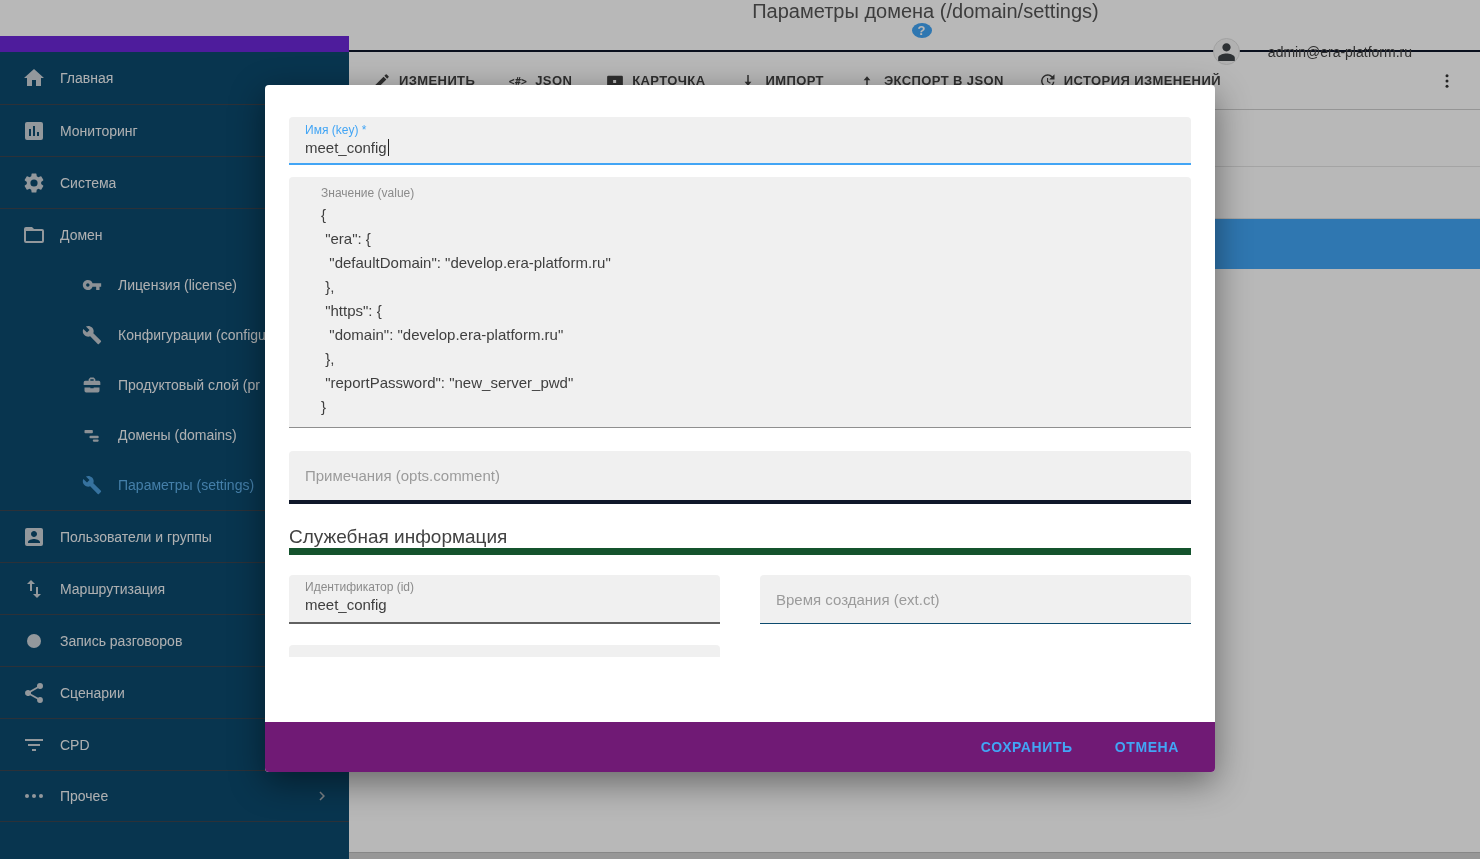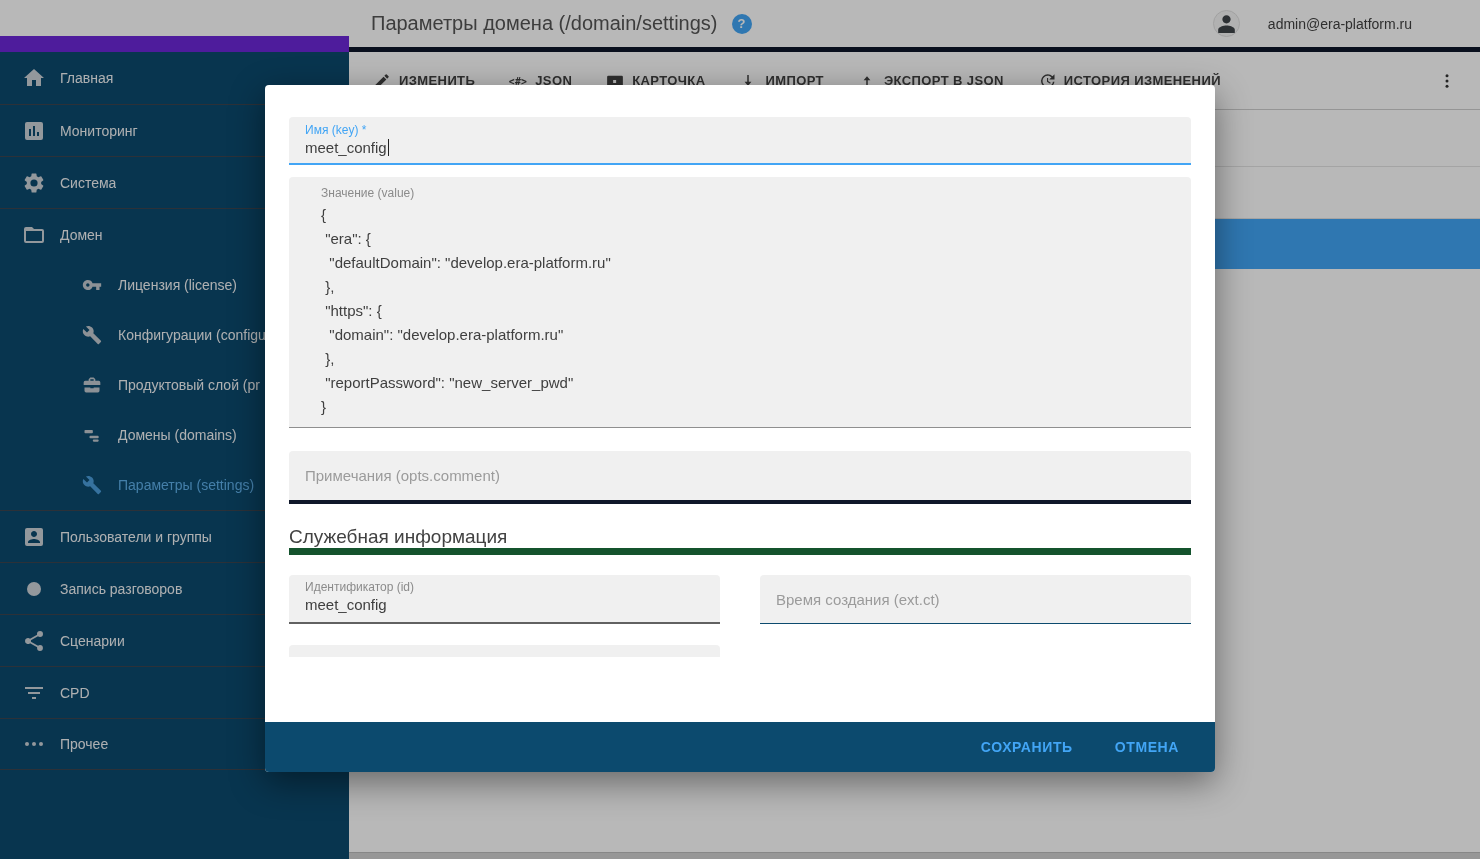--- a/index.html
+++ b/index.html
@@ -29,21 +29,21 @@
   .nav-sub .lbl { margin-left:16px; }
   .nav-item svg { width:100%; height:100%; fill:#ccd3d9; }
   .nav-sub svg { fill:#c3cad0; }
   .nav-item.active { color:#5fb0ea; }
   .nav-item.active svg { fill:#4c9fdd; }
   .nav-item .chev { margin-left:auto; margin-right:18px; width:18px; height:18px; }
   .nav-item .chev svg { fill:#aeb4ba; }
 
   
   .main { position:absolute; left:349px; top:0; right:0; bottom:0; background:#fff; }
-  .topbar { height:52px; display:flex; align-items:center; border-bottom:5px solid #0f172a; }
+  .topbar { height:52px; display:flex; align-items:center; border-bottom:2px solid #0f172a;flex-direction:column; }
   .topbar .pg-title { margin-left:22px; font-size:20px; color:#555; }
   .help { width:20px; height:20px; border-radius:50%; background:#42a5f5; color:#fff;
     font-size:13px; font-weight:bold; display:flex; align-items:center; justify-content:center;
     margin-left:14px; cursor:pointer; }
   .user { margin-left:auto; margin-right:68px; display:flex; align-items:center; gap:12px; }
   .avatar { width:27px; height:27px; border-radius:50%; background:#f6f6f6; overflow:hidden;
     border:1px solid #e0e0e0; }
   .avatar svg { width:100%; height:100%; fill:#3f4449; }
   .user .email { font-size:14px; color:#424242;margin-left:16px; }
 
@@ -88,21 +88,21 @@
     border-bottom:7px solid #14532d; }
 
   .two-col { margin-top:20px; display:flex; gap:40px; }
   .f-half { width:431px; height:49px; }
   .f-id { padding:5px 16px 0 16px; border-bottom:2px solid #616161; }
   .f-created { display:flex; align-items:center; padding:0 16px; font-size:15px; color:#9b9b9b;
     border-bottom:1px solid #0c4a6e; }
 
   .partial { margin-top:21px; width:431px; height:12px; background:#f0f0f0; border-radius:4px 4px 0 0; }
 
-  .dlg-actions { position:absolute; left:0; right:0; bottom:0; height:50px; background:#0c4a6e;
+  .dlg-actions { position:absolute; left:0; right:0; bottom:0; height:50px; background:#701a75;
     display:flex; align-items:center; justify-content:flex-end; gap:42px; padding-right:36px; }
   .dbtn { color:#42a5f5; font-size:14px; font-weight:700; letter-spacing:.6px; cursor:pointer; }
 </style>
 </head>
 <body>
 
 <div class="app">
 
   <div class="side-header">
     <span class="burger">
@@ -169,20 +169,26 @@
       <span class="ic"><svg viewBox="0 0 24 24">
             <path d="M22.7 19l-9.1-9.1c.9-2.3.4-5-1.5-6.9-2-2-5-2.4-7.4-1.3L9 6 6 9 1.6 4.7C.4 7.1.9 10.1 2.9 12.1c1.9 1.9 4.6 2.4 6.9 1.5l9.1 9.1c.4.4 1 .4 1.4 0l2.3-2.3c.5-.4.5-1.1.1-1.4z"></path>
           </svg></span>
       <span class="lbl">Параметры (settings)</span>
     </div>
     <div class="nav-item bt">
       <span class="ic"><svg viewBox="0 0 24 24">
             <path d="M3 5v14a2 2 0 0 0 2 2h14a2 2 0 0 0 2-2V5a2 2 0 0 0-2-2H5a2 2 0 0 0-2 2zm12 4c0 1.66-1.34 3-3 3s-3-1.34-3-3 1.34-3 3-3 3 1.34 3 3zm-9 8c0-2 4-3.1 6-3.1s6 1.1 6 3.1v1H6v-1z"></path>
           </svg></span>
       <span class="lbl">Пользователи и группы</span>
+    </div>
+    <div class="nav-item bt">
+      <span class="ic"><svg viewBox="0 0 24 24">
+            <path d="M16 17.01V10h-2v7.01h-3L15 21l4-3.99h-3zM9 3L5 6.99h3V14h2V6.99h3L9 3z"></path>
+          </svg></span>
+      <span class="lbl">Маршрутизация</span>
     </div>
     <div class="nav-item bt">
       <span class="ic"><svg viewBox="0 0 24 24">
             <circle cx="12" cy="12" r="7"></circle>
           </svg></span>
       <span class="lbl">Запись разговоров</span>
     </div>
     <div class="nav-item bt">
       <span class="ic"><svg viewBox="0 0 24 24">
             <path d="M18 16.08c-.76 0-1.44.3-1.96.77L8.91 12.7c.05-.23.09-.46.09-.7s-.04-.47-.09-.7l7.05-4.11c.54.5 1.25.81 2.04.81a3 3 0 1 0-3-3c0 .24.04.47.09.7L8.04 9.81A2.99 2.99 0 0 0 3 12a3 3 0 0 0 5.04 2.19l7.12 4.16c-.05.21-.08.43-.08.65a2.92 2.92 0 1 0 2.92-2.92z"></path>

